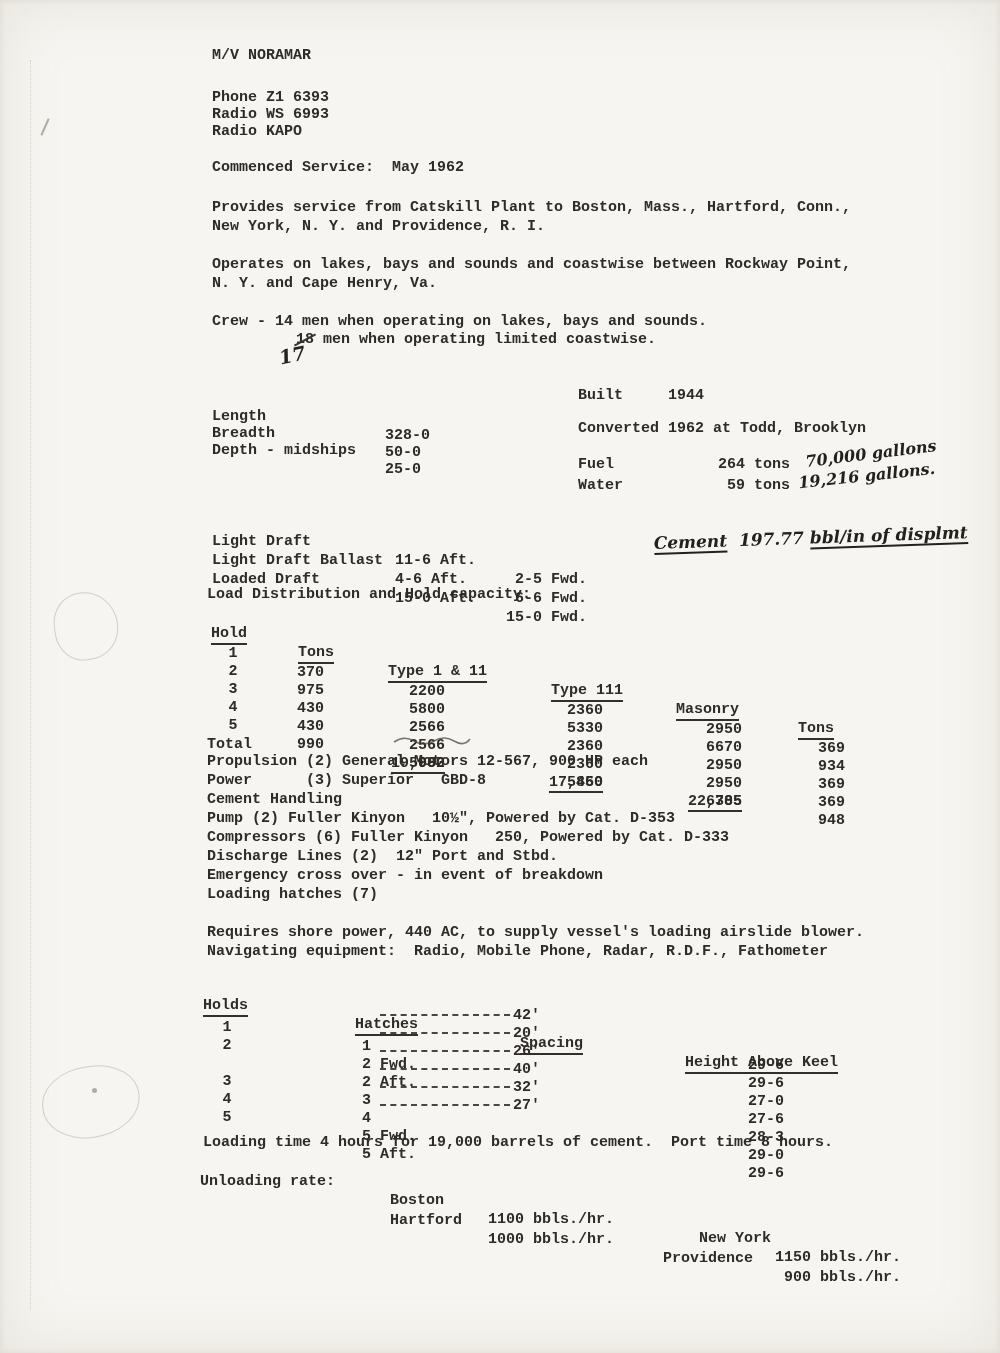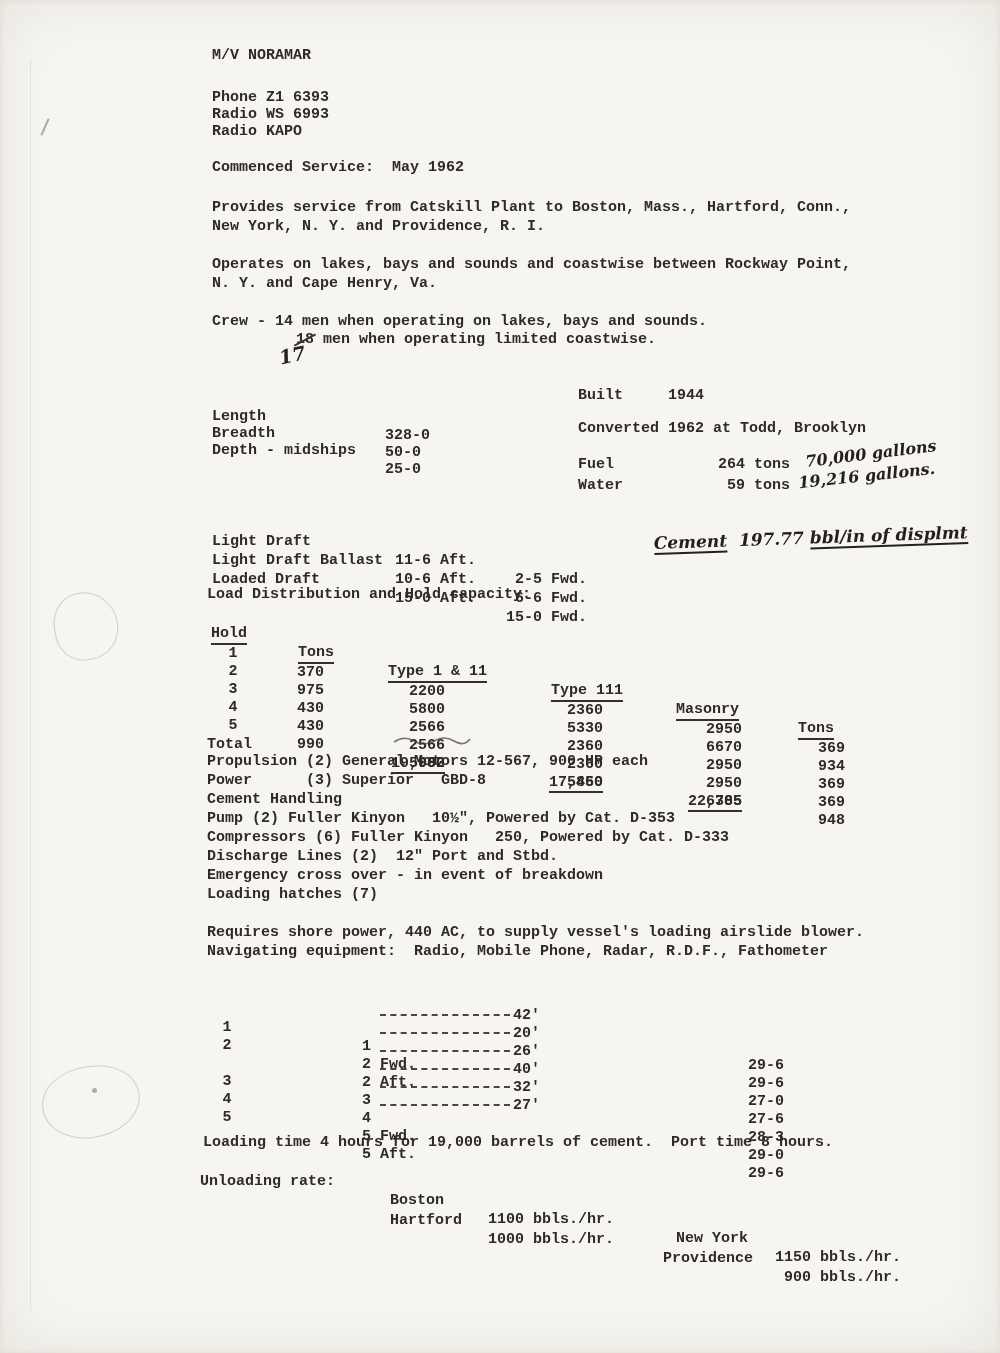--- a/index.html
+++ b/index.html
@@ -122,21 +122,21 @@
   <div class="abs tw" style="left:700px;top:476px;width:90px;text-align:right;">59 tons</div>
   <div class="abs hw" style="left:798px;top:466px;font-size:16px;transform:rotate(-6deg);">19,216 gallons.</div>
 
   <div class="row tw" style="top:513px;">
     <span class="dLabel">Light Draft</span>
     <span class="dAft">11-6 Aft.</span>
     <span class="dFwd">2-5 Fwd.</span>
   </div>
   <div class="row tw" style="top:532px;">
     <span class="dLabel">Light Draft Ballast</span>
-    <span class="dAft">10-6 Aft.</span>
+    <span class="dAft">4-6 Aft.</span>
     <span class="dFwd">6-6 Fwd.</span>
   </div>
   <div class="row tw" style="top:551px;">
     <span class="dLabel">Loaded Draft</span>
     <span class="dAft">15-0 Aft.</span>
     <span class="dFwd">15-0 Fwd.</span>
   </div>
 
   <div class="abs hw" style="left:630px;top:508px;font-size:17px;transform:rotate(-2deg);">
     <span style="border-bottom:2px solid #24211d;">Cement</span><span>&nbsp;&nbsp;</span><span>197.77</span><span>&nbsp;</span><span style="border-bottom:2px solid #24211d;">bbl/in of displmt</span>
@@ -209,20 +209,26 @@
   <div class="abs tw" style="left:207px;top:771px;">Power      (3) Superior   GBD-8</div>
   <div class="abs tw" style="left:207px;top:790px;">Cement Handling</div>
   <div class="abs tw" style="left:207px;top:809px;">Pump (2) Fuller Kinyon   10½", Powered by Cat. D-353</div>
   <div class="abs tw" style="left:207px;top:828px;">Compressors (6) Fuller Kinyon   250, Powered by Cat. D-333</div>
   <div class="abs tw" style="left:207px;top:847px;">Discharge Lines (2)  12" Port and Stbd.</div>
   <div class="abs tw" style="left:207px;top:866px;">Emergency cross over - in event of breakdown</div>
   <div class="abs tw" style="left:207px;top:885px;">Loading hatches (7)</div>
   <div class="abs tw" style="left:207px;top:923px;">Requires shore power, 440 AC, to supply vessel's loading airslide blower.</div>
   <div class="abs tw" style="left:207px;top:942px;">Navigating equipment:  Radio, Mobile Phone, Radar, R.D.F., Fathometer</div>
 
+  <div class="row tw" style="top:977px;">
+    <span class="abs u" style="left:203px;">Holds</span>
+    <span class="abs u" style="left:355px;">Hatches</span>
+    <span class="abs u" style="left:520px;">Spacing</span>
+    <span class="abs u" style="left:685px;">Height Above Keel</span>
+  </div>
 
   <div class="row tw" style="top:999px;">
     <span class="cHolds">1</span>
     <span class="cHatch">1</span>
     <span class="cHAK">29-6</span>
     <span class="leader" style="top:15px;"></span>
     <span class="spacingVal" style="top:7px;">42'</span>
   </div>
   <div class="row tw" style="top:1017px;">
     <span class="cHolds">2</span>
@@ -265,21 +271,21 @@
     <span class="cHAK">29-6</span>
   </div>
 
   <div class="abs tw" style="left:203px;top:1133px;">Loading time 4 hours for 19,000 barrels of cement.  Port time 8 hours.</div>
 
   <div class="abs tw" style="left:200px;top:1172px;">Unloading rate:</div>
 
   <div class="row tw" style="top:1172px;padding-left:25px;">
     <span class="abs" style="left:390px;">Boston</span>
     <span class="abs" style="left:488px;">1100 bbls./hr.</span>
-    <span class="abs" style="left:676px;">New York</span>
+    <span class="abs" style="left:699px;">New York</span>
     <span class="abs" style="left:771px;width:130px;text-align:right;">1150 bbls./hr.</span>
   </div>
   <div class="row tw" style="top:1192px;">
     <span class="abs" style="left:390px;">Hartford</span>
     <span class="abs" style="left:488px;">1000 bbls./hr.</span>
     <span class="abs" style="left:663px;">Providence</span>
     <span class="abs" style="left:771px;width:130px;text-align:right;">900 bbls./hr.</span>
   </div>
 
 </div>

